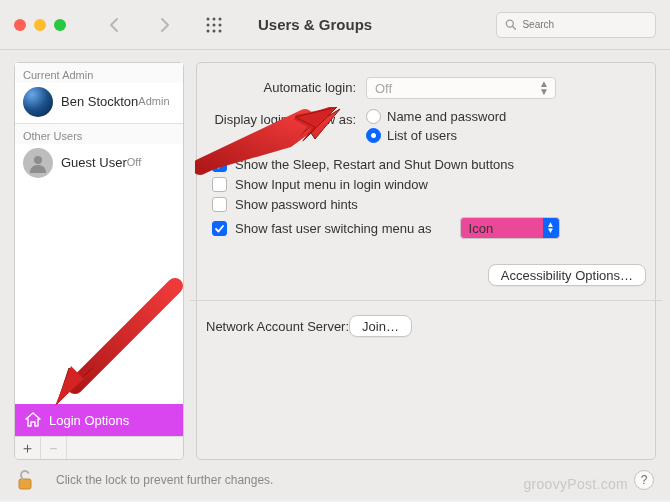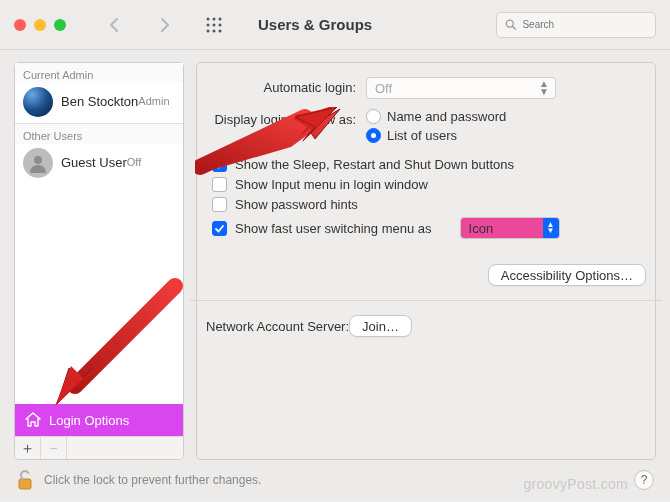--- a/index.html
+++ b/index.html
@@ -152,21 +152,21 @@
   .main-divider { height:1px; background:#d8d6d4; margin: 14px -16px; }
   .access-row { display:flex; justify-content:flex-end; margin-bottom: 4px;}
   .netrow { display:flex; align-items:center; }
   
   .footer {
     height: 40px; display:flex; align-items:center;
     padding: 0 16px; background:#edebea;
     color:#888; font-size: 12px; gap: 10px;
     justify-content: space-between;
   }
-  .footer-left { display:flex; align-items:center; gap:10px;}
+  .footer-left { display:flex; align-items:center; gap:22px;}
   .lockicon { width:18px; height:22px; }
   .helpbtn {
     width:20px; height:20px; border-radius:50%;
     border:1px solid #c4c2c0; background:#fbfaf9;
     display:flex; align-items:center; justify-content:center;
     color:#6c6c6c; font-size:12px;
   }
   
   .arrow {
     position: absolute;

